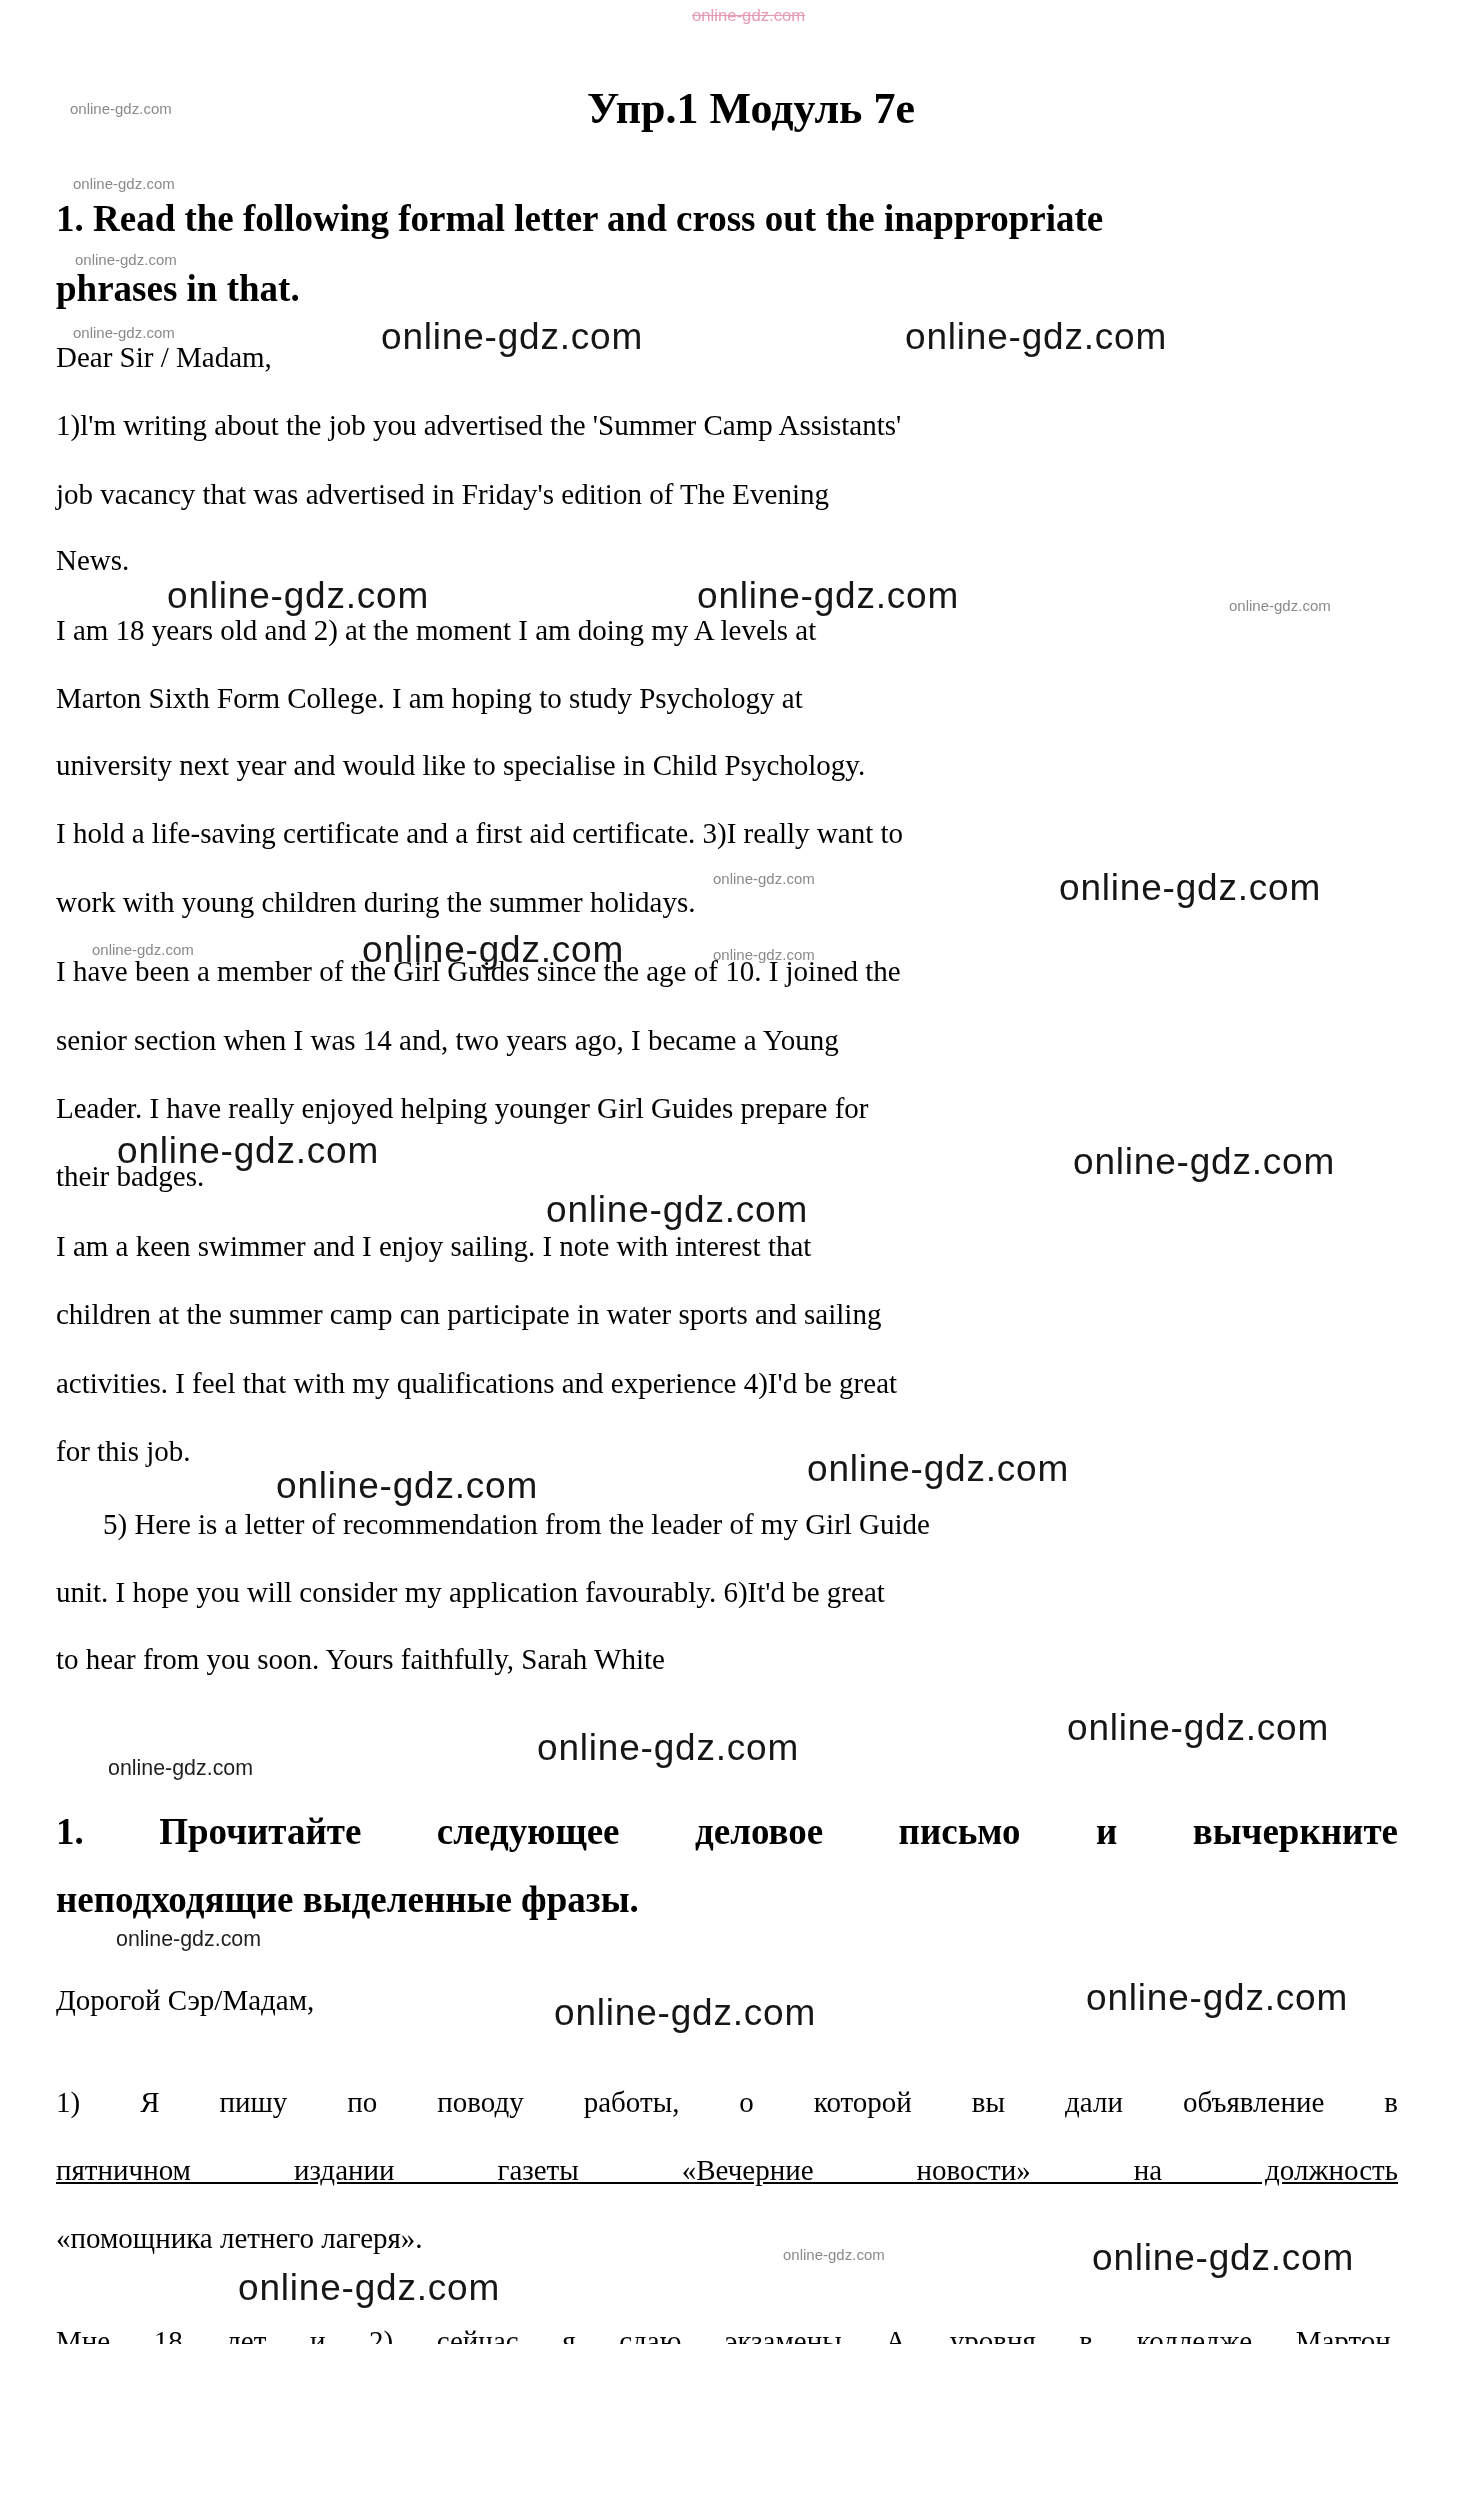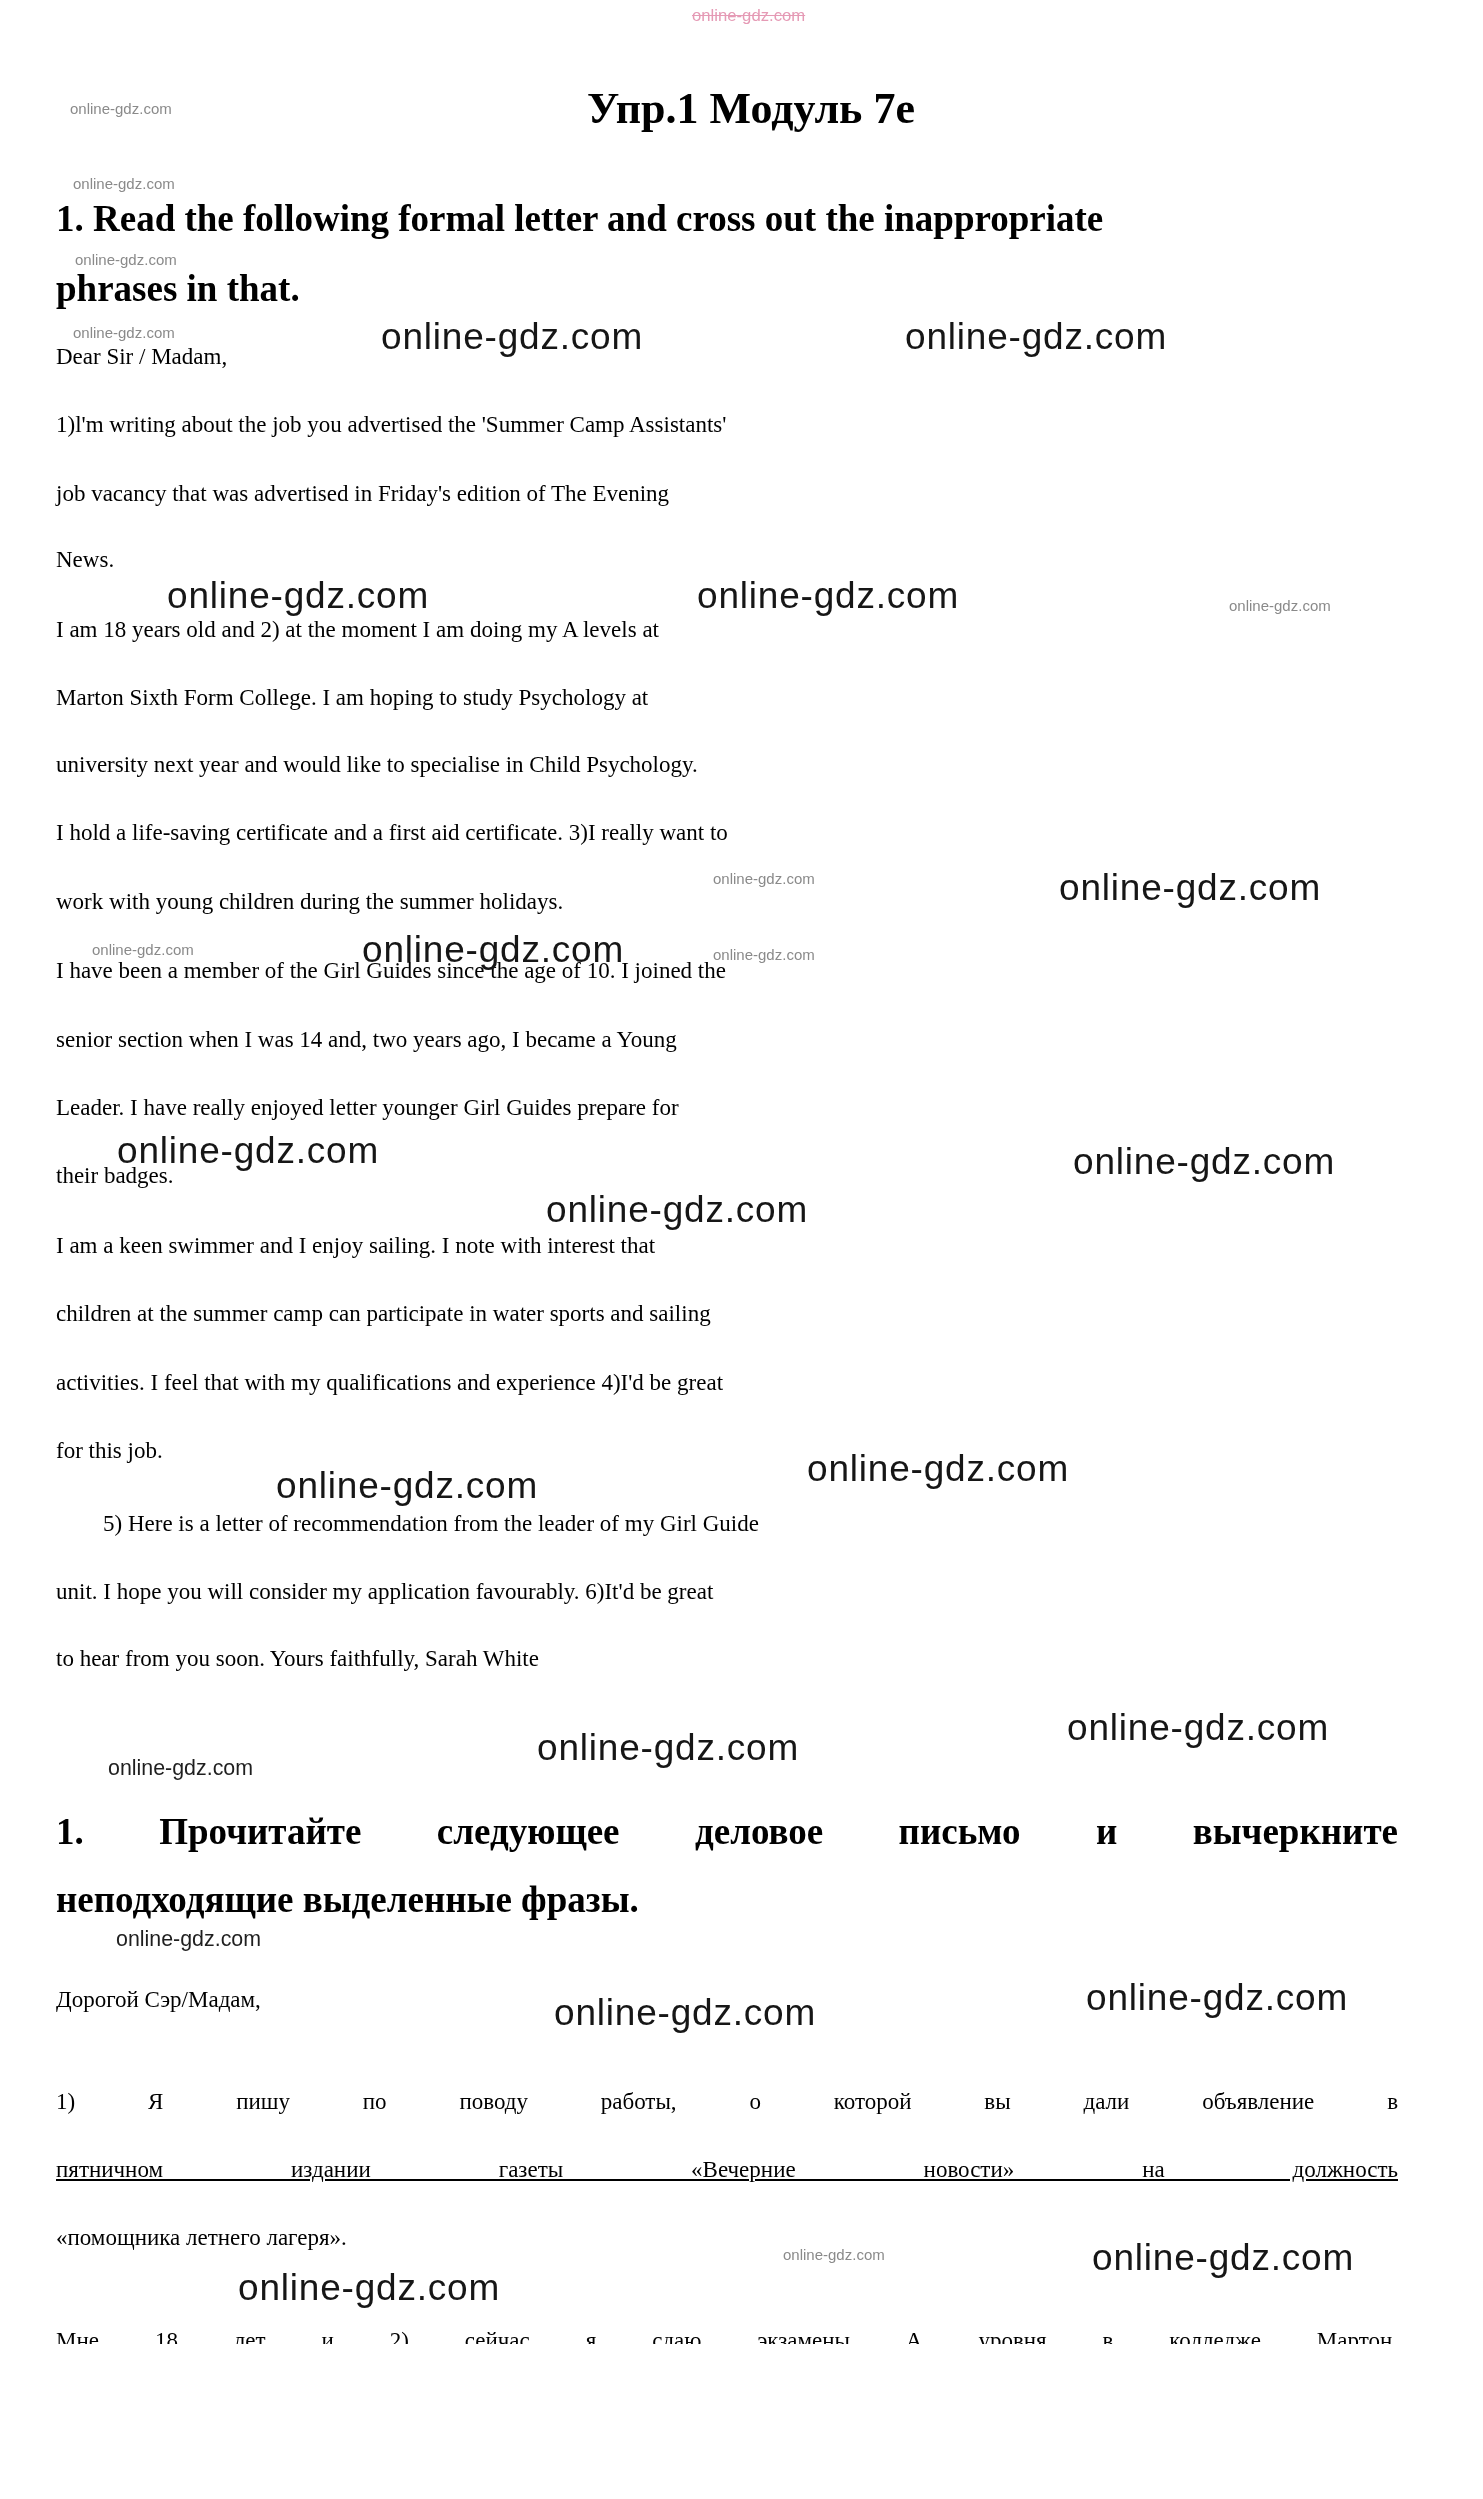--- a/index.html
+++ b/index.html
@@ -24,21 +24,21 @@
     width: 100%;
     text-align: center;
     font-size: 44px;
     font-weight: bold;
     line-height: 46px;
   }
   .line {
     position: absolute;
     left: 56px;
     width: 1342px;
-    font-size: 23px;
+    font-size: 29px;
     line-height: 44px;
     white-space: nowrap;
   }
   .line.bold { font-weight: bold; font-size: 37px; }
   .line.just {
     white-space: normal;
     text-align: justify;
     text-align-last: justify;
   }
   .wm {
@@ -74,21 +74,21 @@
   <div class="line" style="top:538px;">News.</div>
 
   <div class="line" style="top:608px;">I am 18 years old and 2) at the moment I am doing my A levels at</div>
   <div class="line" style="top:676px;">Marton Sixth Form College. I am hoping to study Psychology at</div>
   <div class="line" style="top:743px;">university next year and would like to specialise in Child Psychology.</div>
   <div class="line" style="top:811px;">I hold a life-saving certificate and a first aid certificate. 3)I really want to</div>
   <div class="line" style="top:880px;">work with young children during the summer holidays.</div>
 
   <div class="line" style="top:949px;">I have been a member of the Girl Guides since the age of 10. I joined the</div>
   <div class="line" style="top:1018px;">senior section when I was 14 and, two years ago, I became a Young</div>
-  <div class="line" style="top:1086px;">Leader. I have really enjoyed letter younger Girl Guides prepare for</div>
+  <div class="line" style="top:1086px;">Leader. I have really enjoyed helping younger Girl Guides prepare for</div>
   <div class="line" style="top:1154px;">their badges.</div>
 
   <div class="line" style="top:1224px;">I am a keen swimmer and I enjoy sailing. I note with interest that</div>
   <div class="line" style="top:1292px;">children at the summer camp can participate in water sports and sailing</div>
   <div class="line" style="top:1361px;">activities. I feel that with my qualifications and experience 4)I'd be great</div>
   <div class="line" style="top:1429px;">for this job.</div>
 
   <div class="line" style="top:1502px;margin-left:47px;">5) Here is a letter of recommendation from the leader of my Girl Guide</div>
   <div class="line" style="top:1570px;">unit. I hope you will consider my application favourably. 6)It'd be great</div>
   <div class="line" style="top:1637px;">to hear from you soon. Yours faithfully, Sarah White</div>

